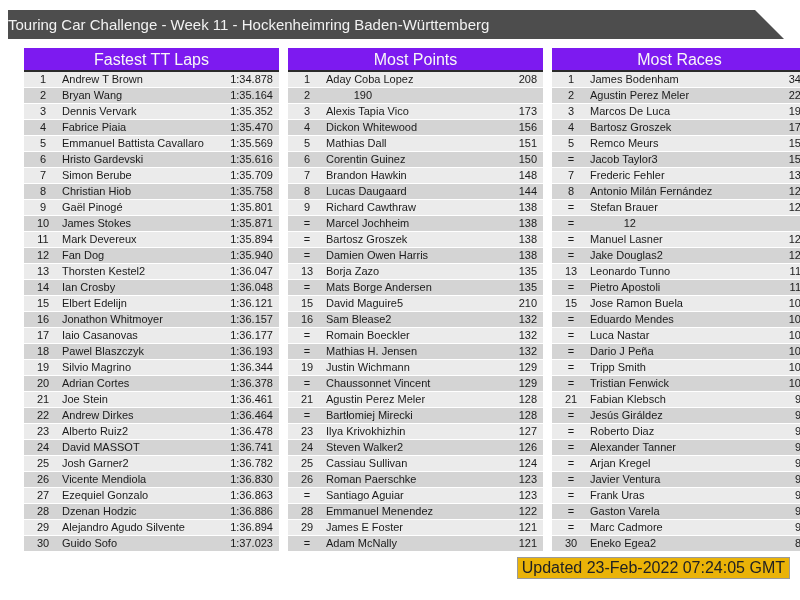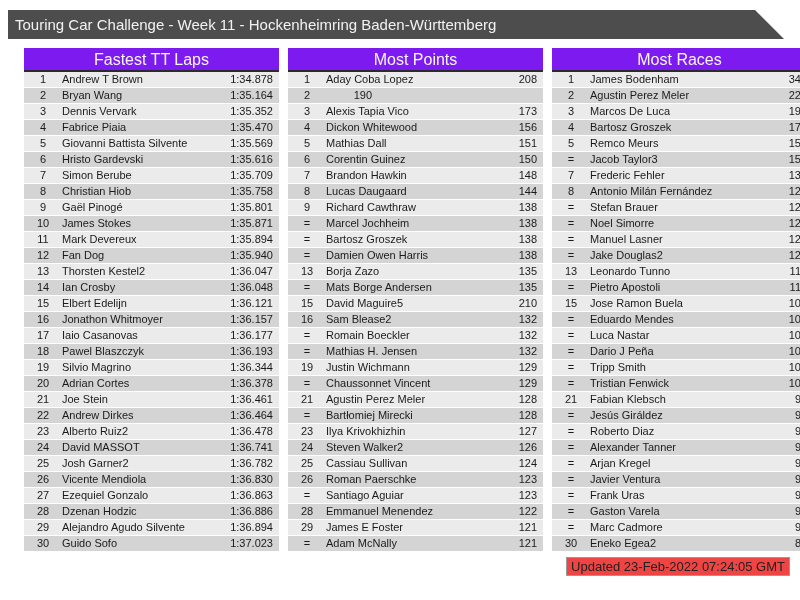--- a/index.html
+++ b/index.html
@@ -11,21 +11,20 @@
     position: relative;
   }
   .title-bar {
     position: absolute;
     left: 8px; top: 10px;
     width: 776px; height: 29px;
     background: #4d4d4d;
     color: #f2f2f2;
     font-size: 15px;
     line-height: 29px;
-    padding-left: 7px;
     clip-path: polygon(0 0, 747px 0, 776px 100%, 0 100%);
     white-space: nowrap;
   }
   .tables-wrap {
     position: absolute;
     left: 24px; top: 48px;
     display: flex;
     gap: 9px;
   }
   .leaderboard {
@@ -62,23 +61,23 @@
   }
   .cell-value {
     flex: 0 0 auto;
     text-align: right;
     padding-right: 6px;
     min-width: 52px;
   }
   .footer-updated {
     position: absolute;
     right: 10px; top: 557px;
-    font-size: 13px;
+    font-size: 16px;
     color: #222222;
-    background: #ef4444;
+    background: #eab308;
     border: 1px solid #9a9a9a;
     padding: 1px 4px;
     white-space: nowrap;
     margin-left: 33px;
   }
 </style>
 </head>
 <body>
 
 <div class="title-bar">Touring Car Challenge - Week 11 - Hockenheimring Baden-Württemberg</div>
@@ -103,21 +102,21 @@
           <span class="cell-name">Dennis Vervark</span>
           <span class="cell-value">1:35.352</span>
         </div>
         <div class="lb-row even">
           <span class="cell-rank">4</span>
           <span class="cell-name">Fabrice Piaia</span>
           <span class="cell-value">1:35.470</span>
         </div>
         <div class="lb-row odd">
           <span class="cell-rank">5</span>
-          <span class="cell-name">Giovanni Battista Silvente</span>
+          <span class="cell-name">Emmanuel Battista Cavallaro</span>
           <span class="cell-value">1:35.569</span>
         </div>
         <div class="lb-row even">
           <span class="cell-rank">6</span>
           <span class="cell-name">Hristo Gardevski</span>
           <span class="cell-value">1:35.616</span>
         </div>
         <div class="lb-row odd">
           <span class="cell-rank">7</span>
           <span class="cell-name">Simon Berube</span>
@@ -439,21 +438,20 @@
           <span class="cell-name">Antonio Milán Fernández</span>
           <span class="cell-value">12</span>
         </div>
         <div class="lb-row odd">
           <span class="cell-rank">=</span>
           <span class="cell-name">Stefan Brauer</span>
           <span class="cell-value">12</span>
         </div>
         <div class="lb-row even">
           <span class="cell-rank">=</span>
-          <span class="cell-name">Noel Simorre</span>
           <span class="cell-value">12</span>
         </div>
         <div class="lb-row odd">
           <span class="cell-rank">=</span>
           <span class="cell-name">Manuel Lasner</span>
           <span class="cell-value">12</span>
         </div>
         <div class="lb-row even">
           <span class="cell-rank">=</span>
           <span class="cell-name">Jake Douglas2</span>

